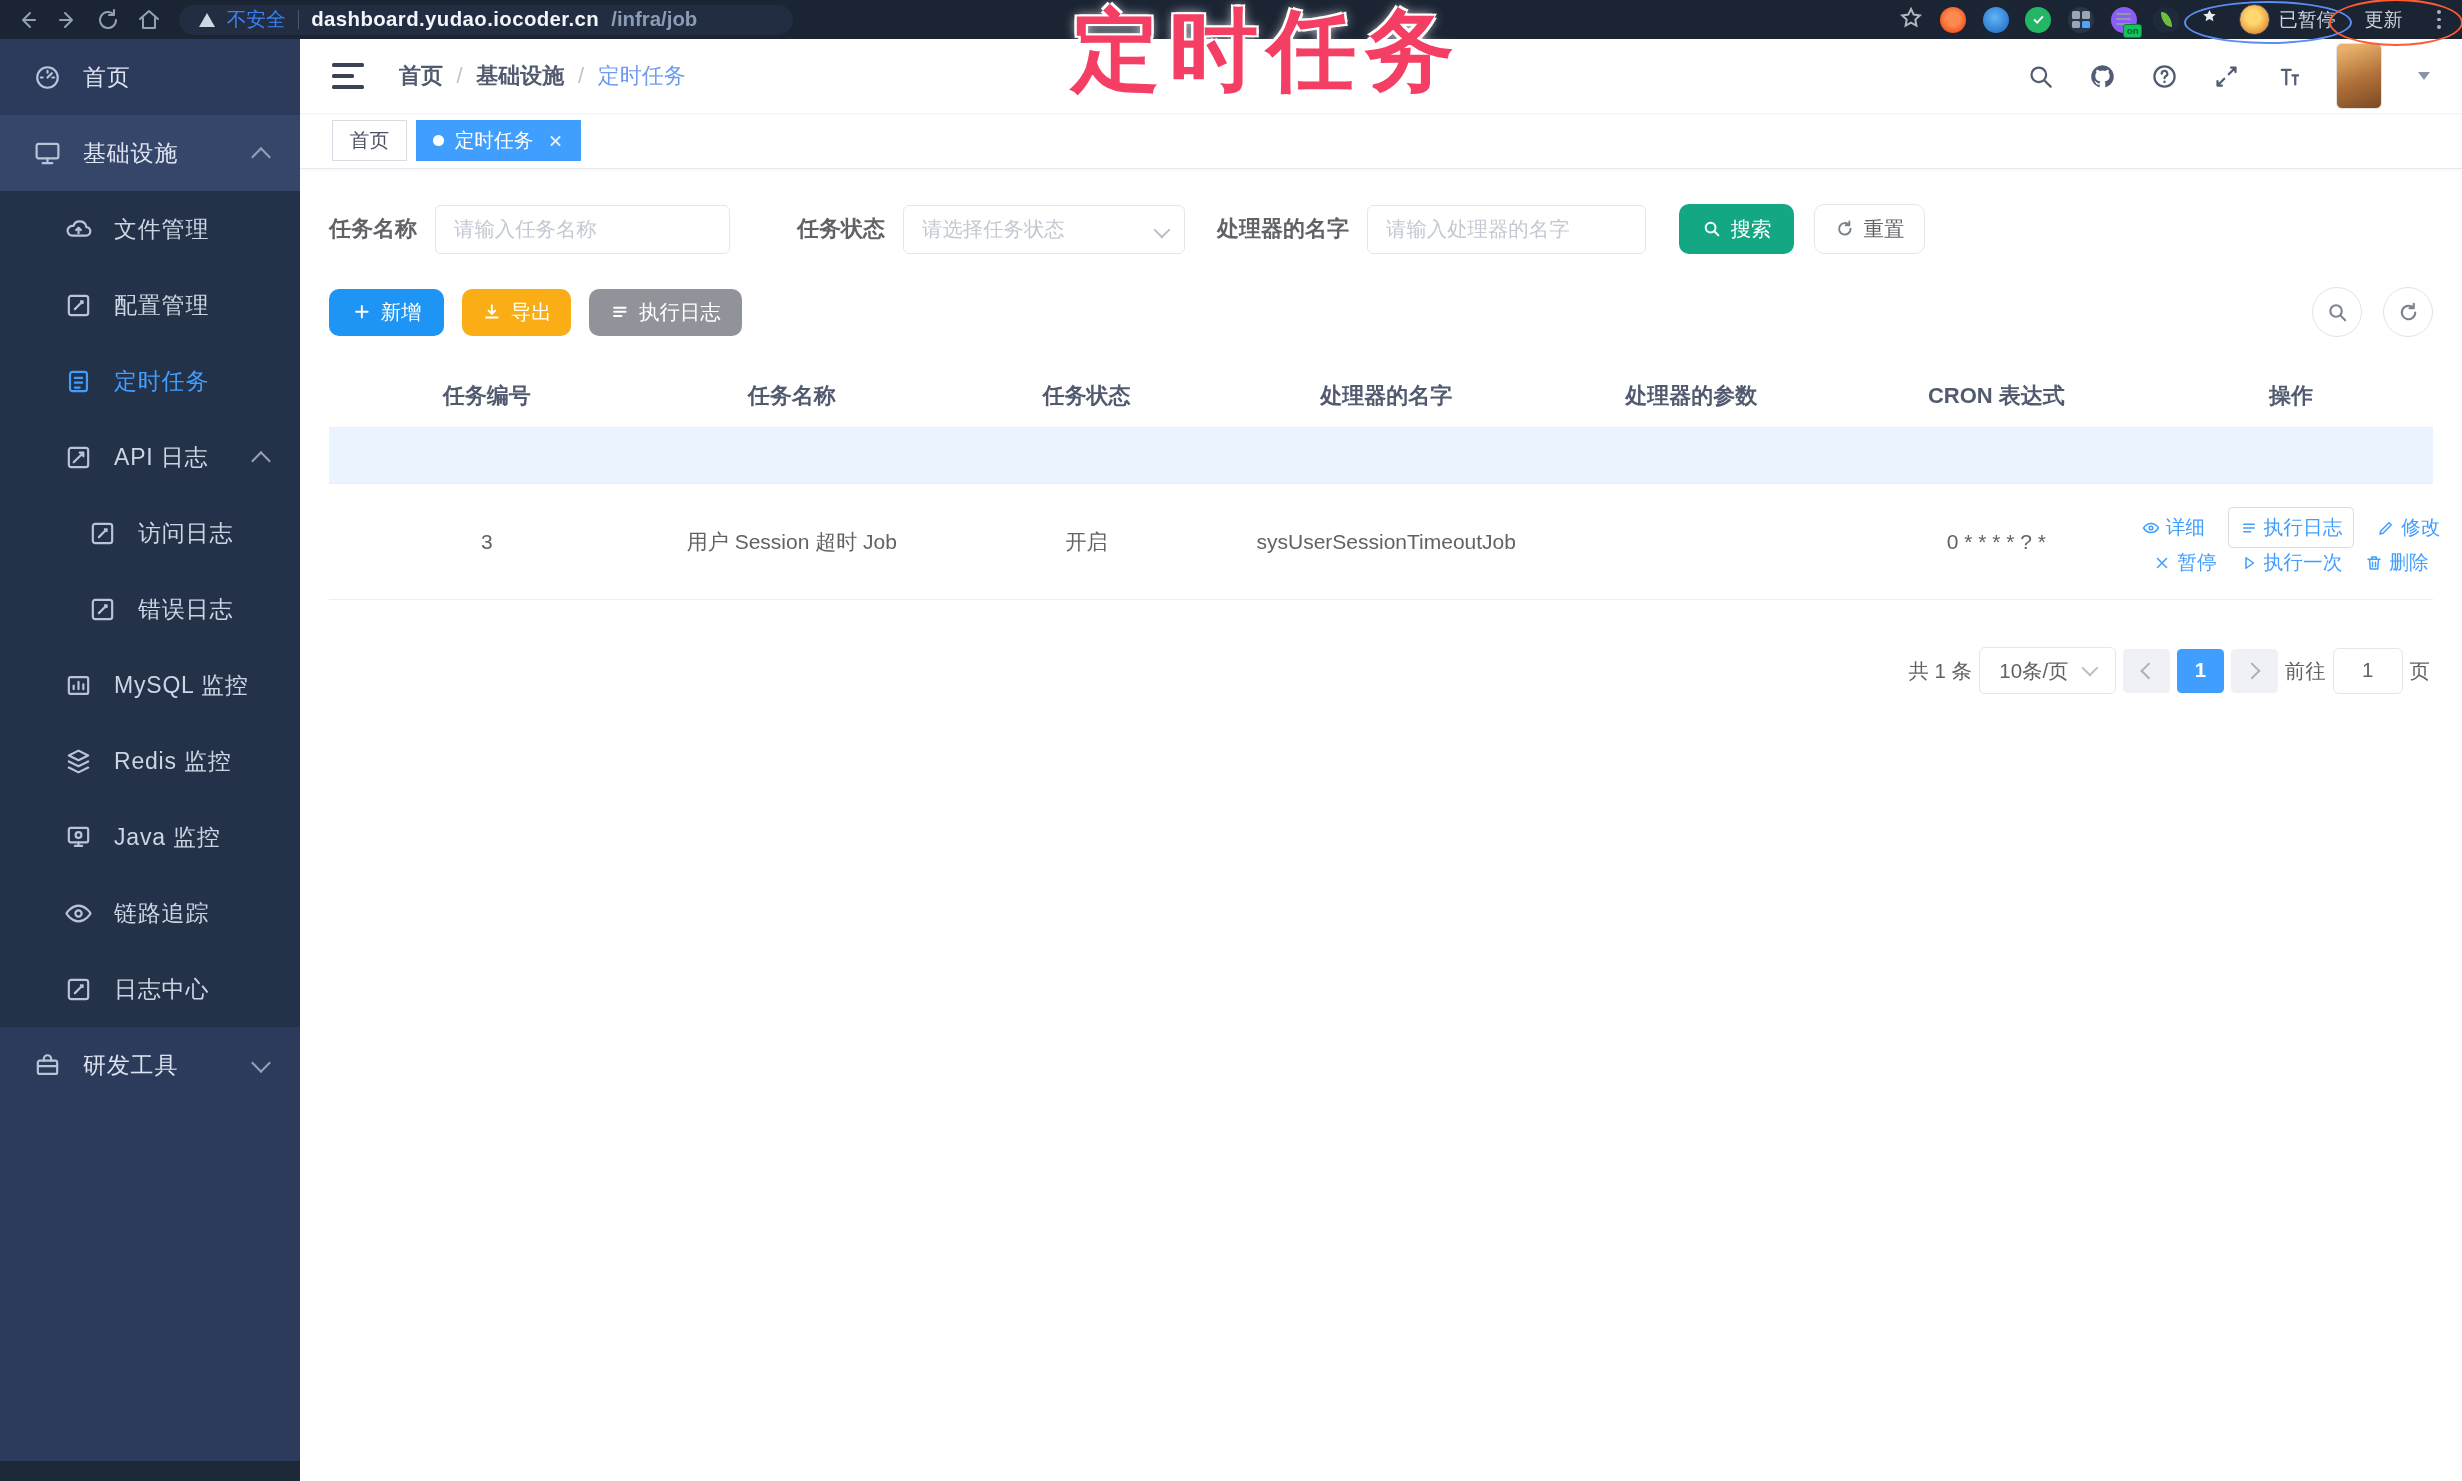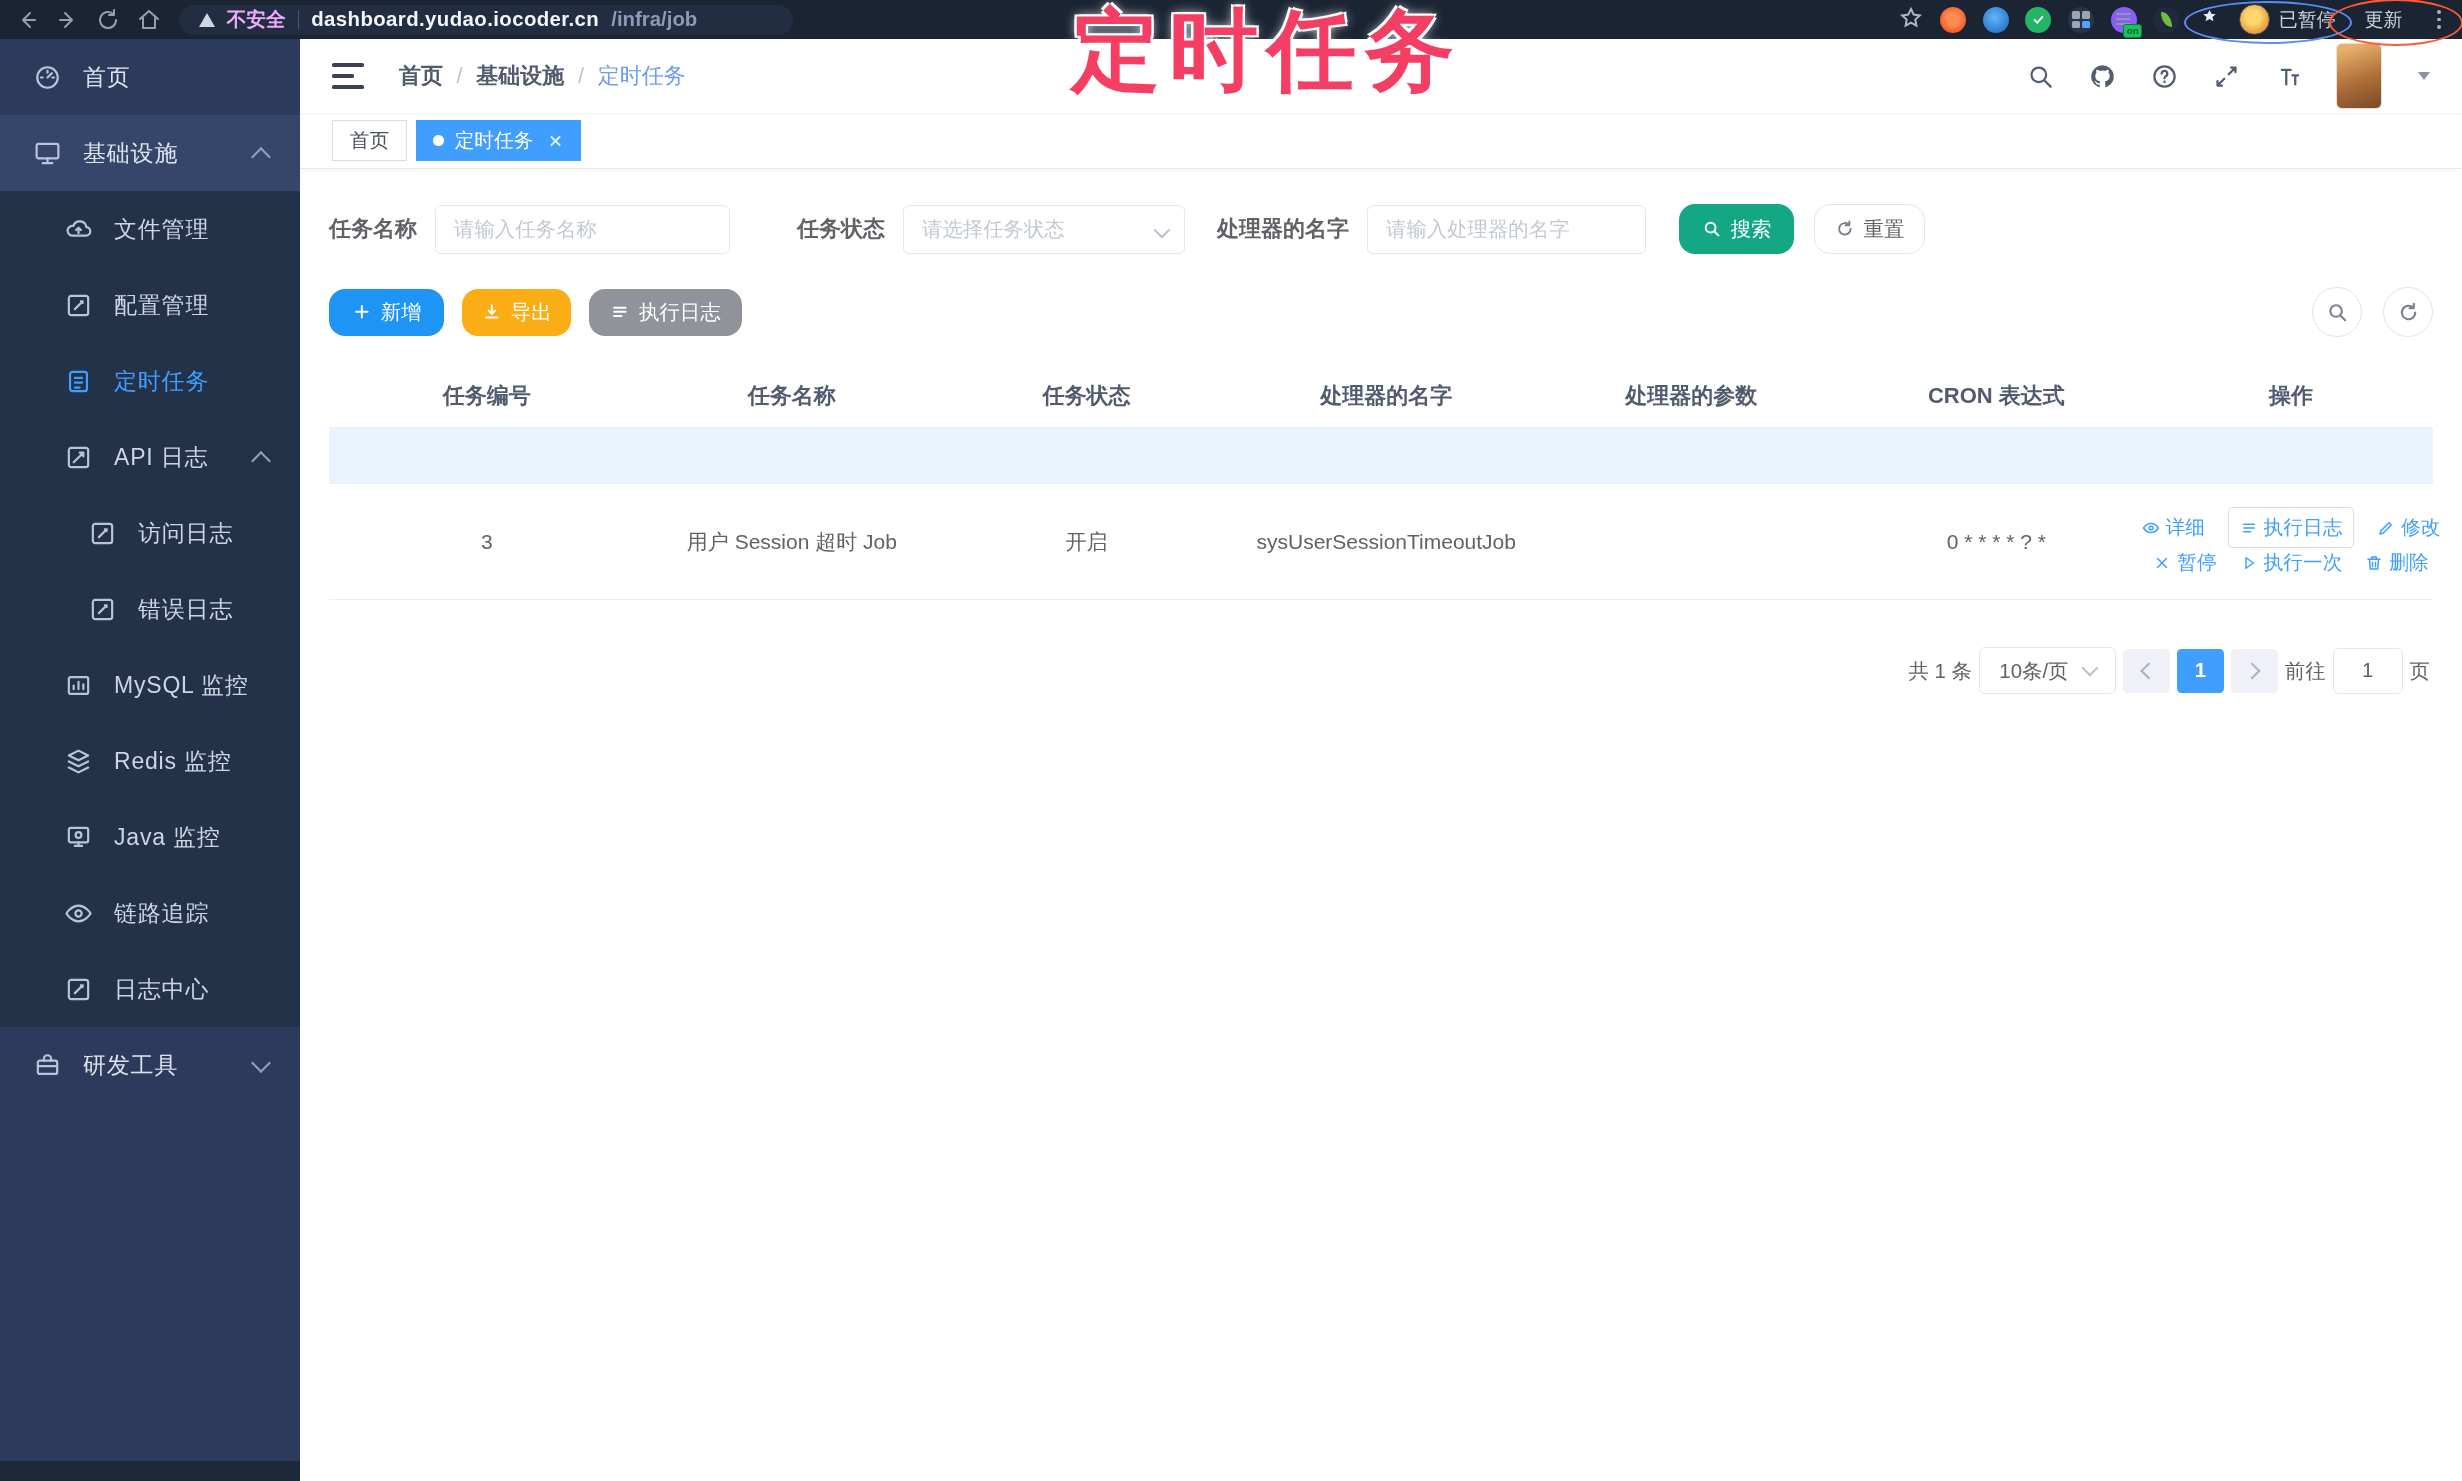--- a/index.html
+++ b/index.html
@@ -5,21 +5,21 @@
   html,body{margin:0;padding:0;background:#fff;}
   .screen{position:relative;width:2462px;height:1482px;overflow:hidden;
     font-family:"Liberation Sans","DejaVu Sans",sans-serif;color:#606266;background:#fff;}
 
   
   .browser-bar{height:39px;background:#1b2433;display:flex;align-items:center;padding:0 10.6px;gap:7.6px;}
   .bicon{width:33px;height:33px;display:flex;align-items:center;justify-content:center;flex:0 0 auto;}
   .bicon svg{width:24px;height:24px;stroke:#93a0b4;stroke-width:2;fill:none;stroke-linecap:round;stroke-linejoin:round;}
   .url-pill{display:flex;align-items:center;height:30px;border-radius:15px;background:#222d41;padding:0 19.7px;gap:12px;margin-left:6px;min-width:575px;}
   .warn-tri{width:0;height:0;border-left:8.3px solid transparent;border-right:8.3px solid transparent;border-bottom:14.4px solid #cfd6e4;position:relative;}
-  .sec-label{color:#f0abfc;font-size:19.7px;font-weight:700;}
+  .sec-label{color:#3b82f6;font-size:19.7px;font-weight:400;}
   .pill-div{width:1.5px;height:19.7px;background:#4a5670;}
   .url-host{color:#f2f5fa;font-size:20.4px;font-weight:700;letter-spacing:0.4px;}
   .url-path{color:#8c9bb5;font-size:20.4px;font-weight:700;}
   .b-right{margin-left:auto;display:flex;align-items:center;gap:16.7px;padding-right:4.5px;}
   .extdot{width:26px;height:26px;border-radius:50%;display:flex;align-items:center;justify-content:center;font-size:15px;flex:0 0 auto;}
   .star-ic svg{width:24px;height:24px;fill:none;stroke:#aeb6c4;stroke-width:2;}
   .ext-orange{background:radial-gradient(circle at 50% 45%,#ff8a50 35%,#f4511e 75%);}
   .ext-blue{background:radial-gradient(circle at 45% 40%,#64b5f6,#1565c0);}
   .ext-green{background:#23b667;}
   .ext-green svg{width:15px;height:15px;stroke:#fff;stroke-width:3;fill:none;}
@@ -111,21 +111,21 @@
   .filters{display:flex;align-items:center;flex-wrap:nowrap;}
   .f-label{font-size:22px;font-weight:700;color:#606266;margin-right:18px;white-space:nowrap;}
   .f-input{height:47px;border:1.5px solid #e3e6ec;border-radius:6px;padding:0 18px;font-size:20.4px;color:#606266;
     font-family:inherit;outline:none;background:#fff;}
   .f-input::placeholder{color:#c3c8d2;}
   .w1{width:257px;margin-right:67px;}
   .f-select{width:244px;height:47px;border:1.5px solid #e3e6ec;border-radius:6px;display:flex;align-items:center;
     padding:0 18px;color:#c3c8d2;font-size:20.4px;margin-right:32px;background:#fff;cursor:pointer;position:relative;}
   .sel-caret{position:absolute;right:16.7px;top:18px;width:9.8px;height:9.8px;border-right:2px solid #b9bfca;border-bottom:2px solid #b9bfca;transform:rotate(45deg);}
   .w3{width:241px;margin-right:33px;}
-  .btn{display:inline-flex;align-items:center;justify-content:center;gap:9px;border:none;border-radius:16px;
+  .btn{display:inline-flex;align-items:center;justify-content:center;gap:9px;border:none;border-radius:10px;
     font-size:20.4px;font-family:inherit;cursor:pointer;white-space:nowrap;}
   .btn svg{width:19.7px;height:19.7px;stroke:#fff;stroke-width:2.4;fill:none;stroke-linecap:round;stroke-linejoin:round;}
   .btn-search{height:50px;padding:0 23px;background:#13a883;color:#fff;}
   .btn-reset{height:50px;padding:0 19.7px;background:#fff;border:1.5px solid #e3e6ec;color:#606266;margin-left:19.7px;}
   .btn-reset svg{stroke:#7b828e;}
 
   .toolbar{margin-top:33px;display:flex;align-items:center;gap:18px;}
   .btn-add{height:47px;padding:0 23px;background:#1e95f4;color:#fff;}
   .btn-export{height:47px;padding:0 19.7px;background:#faad14;color:#fff;}
   .btn-exec{height:47px;padding:0 21px;background:#909399;color:#fff;}

